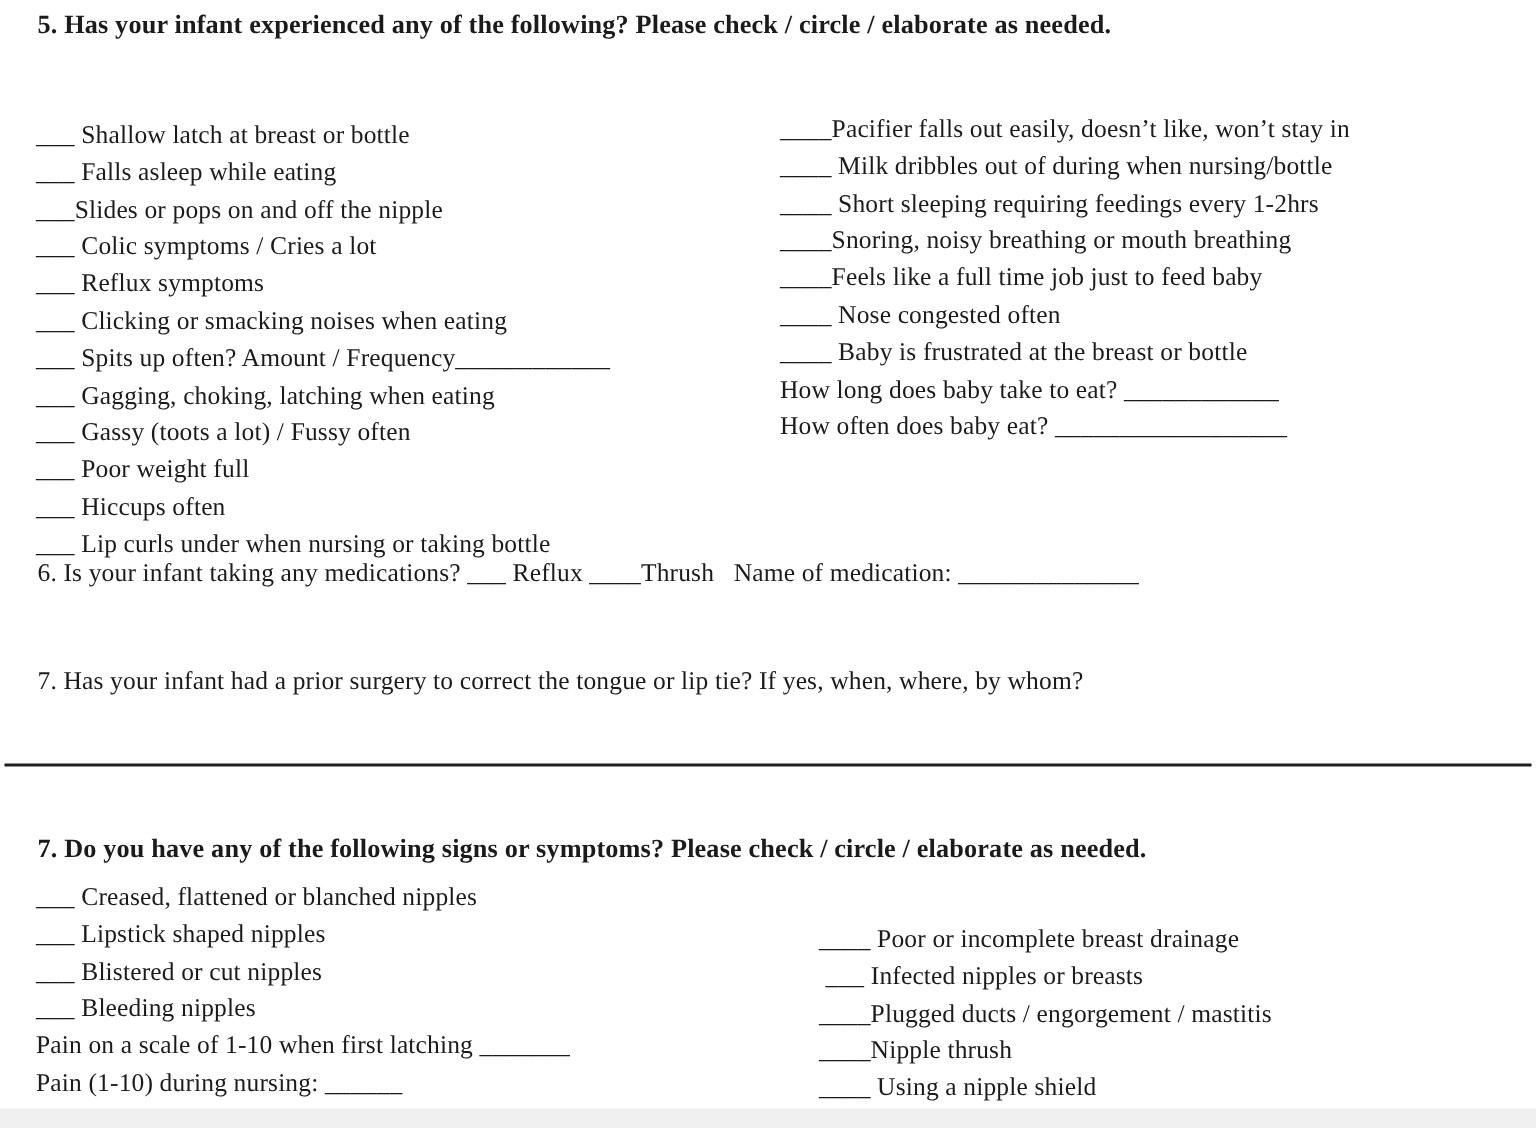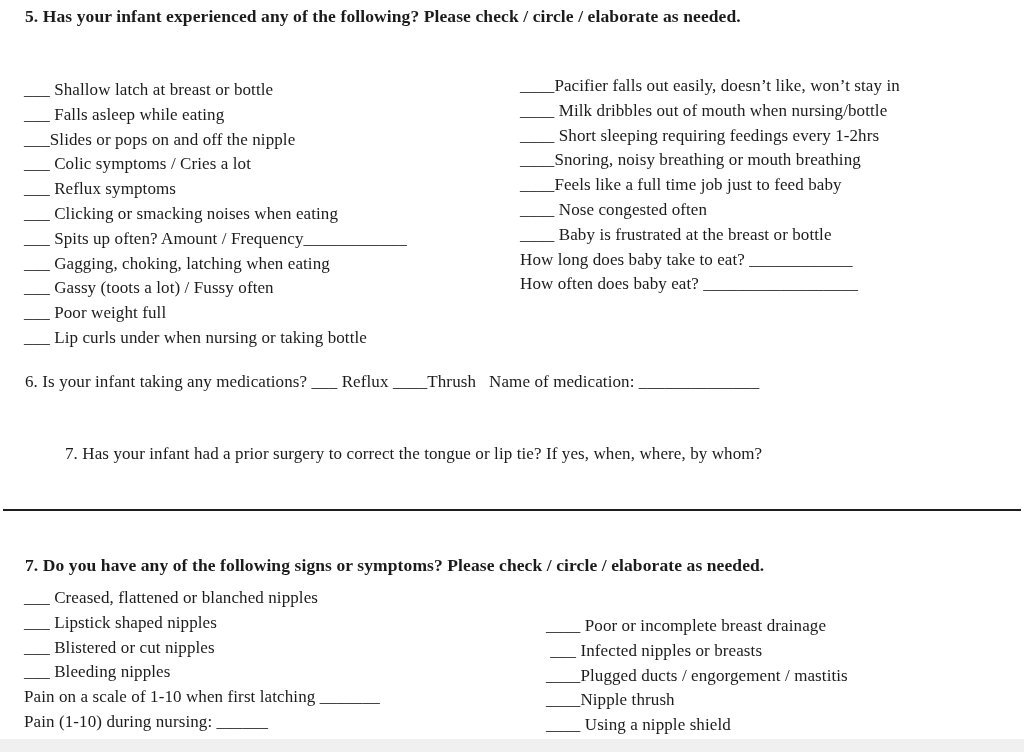--- a/index.html
+++ b/index.html
@@ -60,38 +60,39 @@
     <div class="line">___ Shallow latch at breast or bottle</div>
     <div class="line">___ Falls asleep while eating</div>
     <div class="line">___Slides or pops on and off the nipple</div>
     <div class="line">___ Colic symptoms / Cries a lot</div>
     <div class="line">___ Reflux symptoms</div>
     <div class="line">___ Clicking or smacking noises when eating</div>
     <div class="line">___ Spits up often? Amount / Frequency____________</div>
     <div class="line">___ Gagging, choking, latching when eating</div>
     <div class="line">___ Gassy (toots a lot) / Fussy often</div>
     <div class="line">___ Poor weight full</div>
+    <div class="line">___ Hiccups often</div>
     <div class="line">___ Lip curls under when nursing or taking bottle</div>
   </div>
 
   <div class="col" style="left:520px; top:74px;">
     <div class="line">____Pacifier falls out easily, doesn’t like, won’t stay in</div>
-    <div class="line">____ Milk dribbles out of mouth when nursing/bottle</div>
+    <div class="line">____ Milk dribbles out of during when nursing/bottle</div>
     <div class="line">____ Short sleeping requiring feedings every 1-2hrs</div>
     <div class="line">____Snoring, noisy breathing or mouth breathing</div>
     <div class="line">____Feels like a full time job just to feed baby</div>
     <div class="line">____ Nose congested often</div>
     <div class="line">____ Baby is frustrated at the breast or bottle</div>
     <div class="line">How long does baby take to eat? ____________</div>
     <div class="line">How often does baby eat? __________________</div>
   </div>
 
   <div class="qline" style="left:25px; top:372px;">6. Is your infant taking any medications? ___ Reflux ____Thrush   Name of medication: ______________</div>
 
-  <div class="qline" style="left:25px; top:444px;margin-left:40px;">7. Has your infant had a prior surgery to correct the tongue or lip tie? If yes, when, where, by whom?</div>
+  <div class="qline" style="left:25px; top:444px;">7. Has your infant had a prior surgery to correct the tongue or lip tie? If yes, when, where, by whom?</div>
 
   <div class="divider"></div>
 
   <div class="heading" style="left:25px; top:555px;">7. Do you have any of the following signs or symptoms? Please check / circle / elaborate as needed.</div>
 
   <div class="col" style="left:24px; top:586px;">
     <div class="line">___ Creased, flattened or blanched nipples</div>
     <div class="line">___ Lipstick shaped nipples</div>
     <div class="line">___ Blistered or cut nipples</div>
     <div class="line">___ Bleeding nipples</div>

